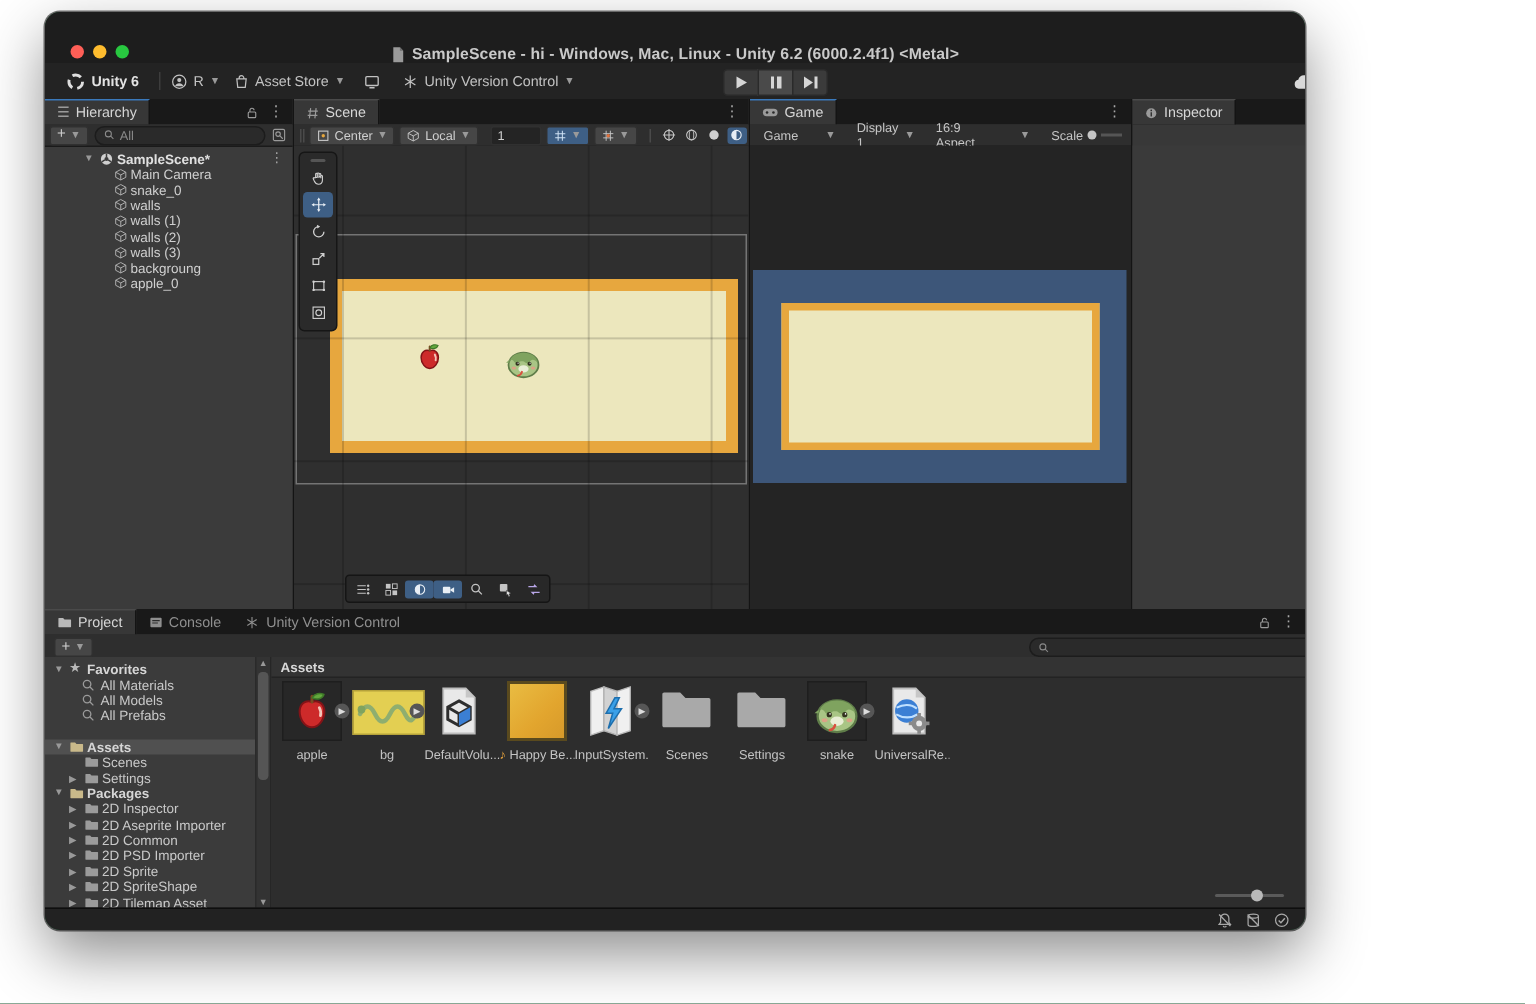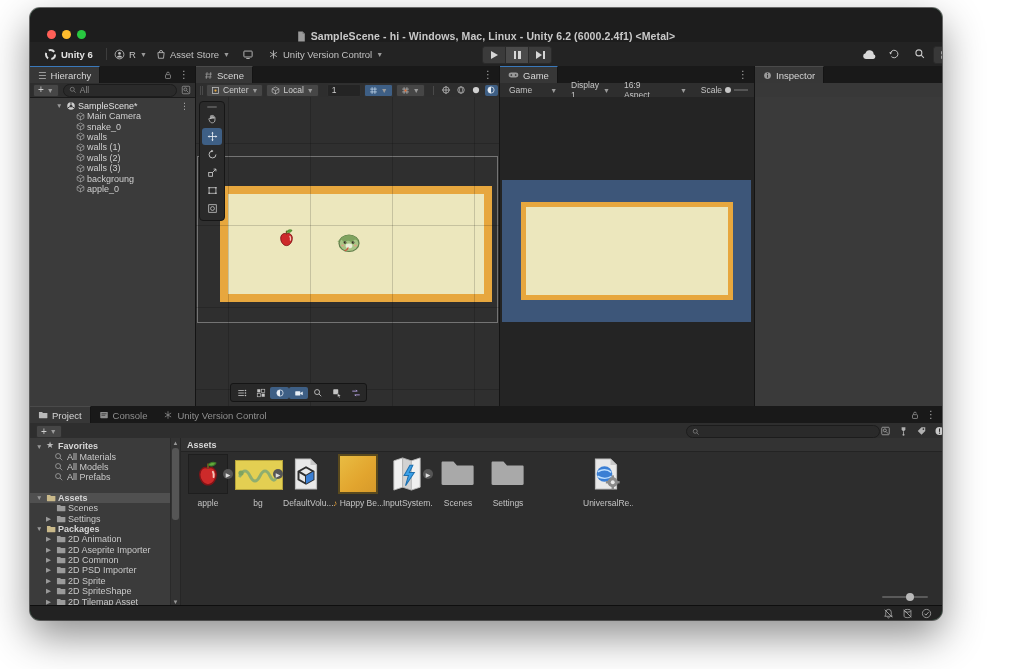--- a/index.html
+++ b/index.html
@@ -1,21 +1,21 @@
 <!DOCTYPE html>
 <html><head>
 <meta charset="utf-8">
 <style>
   html,body{margin:0;padding:0}
   body{width:1024px;height:669px;background:#ffffff;position:relative;overflow:hidden;
        font-family:"Liberation Sans","DejaVu Sans",sans-serif;}
   .abs{position:absolute}
   svg{display:block}
   
-  .window{position:absolute;left:30px;top:8px;width:912px;height:612px;background:#14532d;
+  .window{position:absolute;left:30px;top:8px;width:840px;height:612px;background:#14532d;
           border-radius:10px;overflow:hidden;box-shadow:0 16px 40px rgba(0,0,0,.45),0 0 0 1px rgba(0,0,0,.55)}
   .titlebar{position:absolute;left:0;top:0;right:0;height:34px;background:#1d1d1d}
   .tl{position:absolute;top:22px;width:9px;height:9px;border-radius:50%}
   .title{position:absolute;left:0;right:0;top:22px;display:flex;justify-content:center;align-items:center;
          gap:5px;color:#c9c9c9;font-size:10.5px;font-weight:bold;letter-spacing:.1px}
   .topbar{position:absolute;left:0;top:34px;right:0;height:24px;background:#232323;border-bottom:1px solid #131313;
           color:#c2c2c2;font-size:9.5px}
   .tb-item{position:absolute;top:0;height:24px;display:flex;align-items:center;gap:4px;color:#c2c2c2}
   .chev{font-size:7px;color:#9a9a9a}
   .sep-v{position:absolute;top:6px;width:1px;height:12px;background:#3d3d3d}
@@ -278,21 +278,21 @@
       </div>
       <div class="pbody" style="background:#3b3b3b">
         <div style="position:absolute;left:0;right:0;top:2px">
           <div class="hrow" style="height:11px">
             <span class="disc">▼</span>
             <svg class="scene-ico" style="top:1px" viewBox="0 0 16 16">
               <circle cx="8" cy="8" r="6" fill="#cfcfcf"></circle>
                 <circle cx="8" cy="8" r="2.2" fill="#3b3b3b"></circle>
               <path d="M8 2v4M3 11l3.2-2M13 11l-3.2-2" stroke="#3b3b3b" stroke-width="1.6"></path>
             </svg>
-            <span class="lbl" style="left:48px;font-weight:normal;color:#e0e0e0">SampleScene*</span>
+            <span class="lbl" style="left:48px;font-weight:bold;color:#e0e0e0">SampleScene*</span>
             <span style="position:absolute;right:6px;color:#a5a5a5;font-size:9px">⋮</span>
           </div>
           <div class="hrow">
               <svg class="obj-ico" viewBox="0 0 16 16">
                 <use href="#i-cube"></use>
               </svg>
               <span class="lbl">Main Camera</span>
             </div>
           <div class="hrow">
               <svg class="obj-ico" viewBox="0 0 16 16">
@@ -711,21 +711,21 @@
             <svg class="ico" style="left:16px;color:#c9b98a" viewBox="0 0 16 16">
                 <use href="#i-folder"></use>
               </svg>
             <span class="abs" style="left:28px">Packages</span>
           </div>
           <div class="trow">
               <span class="disc" style="left:16px">▶</span>
               <svg class="ico" style="left:26px" viewBox="0 0 16 16">
                 <use href="#i-folder"></use>
               </svg>
-              <span class="abs" style="left:38px">2D Animation</span>
+              <span class="abs" style="left:38px">2D Inspector</span>
             </div>
           <div class="trow">
               <span class="disc" style="left:16px">▶</span>
               <svg class="ico" style="left:26px" viewBox="0 0 16 16">
                 <use href="#i-folder"></use>
               </svg>
               <span class="abs" style="left:38px">2D Aseprite Importer</span>
             </div>
           <div class="trow">
               <span class="disc" style="left:16px">▶</span>
@@ -846,20 +846,31 @@
 
         <div class="asset" style="left:302px">
           <div class="thumbwrap">
             <svg width="38" height="38" viewBox="0 0 16 16" style="color:#a9a9a9">
                 <use href="#i-folder"></use>
               </svg>
           </div>
           <div class="label">Settings</div>
         </div>
 
+        <div class="asset" style="left:352px">
+          <div class="thumbwrap">
+            <div class="darkthumb">
+                <svg width="34" height="31" viewBox="0 0 26 24">
+                  <use href="#i-snake"></use>
+                </svg>
+              </div>
+            <div class="chip">▶</div>
+          </div>
+          <div class="label">snake</div>
+        </div>
 
         <div class="asset" style="left:402px">
           <div class="thumbwrap">
             <svg width="36" height="40" viewBox="0 0 24 26">
               <use href="#i-file"></use>
               <circle cx="11" cy="13" r="5.2" fill="#3b7fd4"></circle>
               <path d="M6.5 11.5c3-1.6 6.5-1.6 9 .4M6.3 14.5c3 1.8 6.8 1.8 9.4 0" stroke="#bfe0ff" stroke-width="1" fill="none"></path>
               <g>
                 <circle cx="16.5" cy="18.5" r="3.4" fill="#8a8a8a"></circle>
                 <rect x="15.7" y="13.9" width="1.6" height="2" fill="#8a8a8a"></rect>

